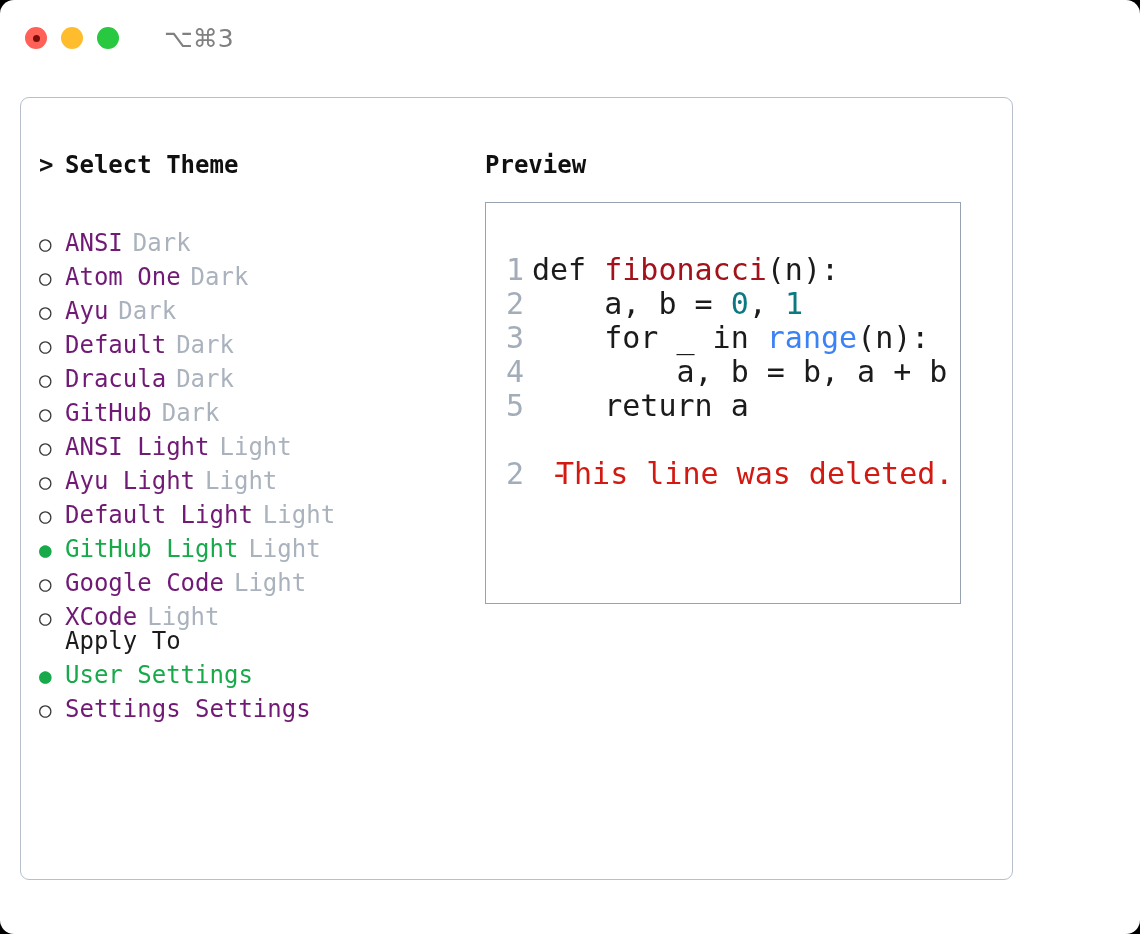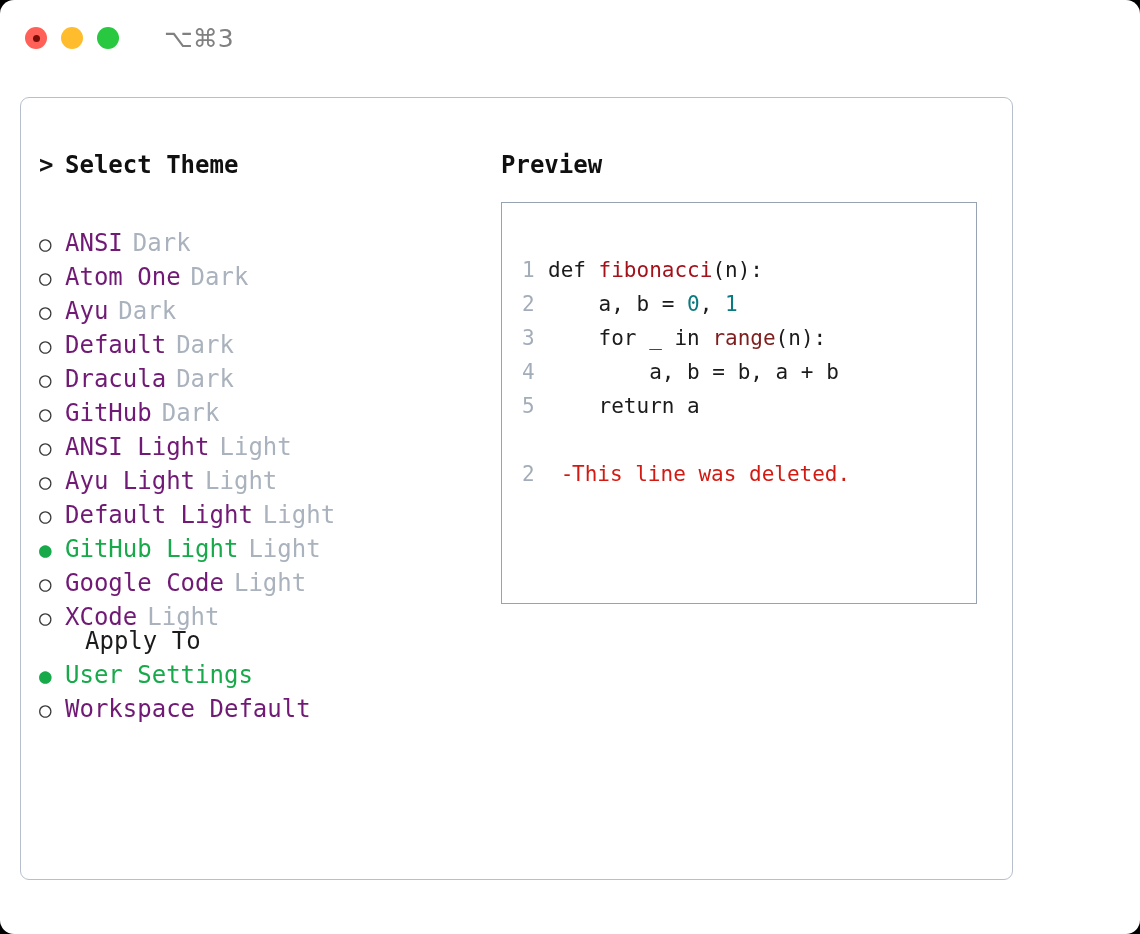--- a/index.html
+++ b/index.html
@@ -115,71 +115,70 @@
   .label      { color: #701a75; }
   .label.head { font-weight: bold; color: #101010; text-align: center; }
   .label.sel  { color: #17a94a; }
   .tag {
     color: #a9b2bd;
     margin-left: 10px;
     margin-top: 44px;
   }
   .section-head {
     color: #1b1b1b;
-    margin-left: 20px;
   }
 
   .spacer { height: 34px; }
 
   .hint {
     margin-top: 12px;
     font-size: 24px;
     line-height: 34px;
     color: #a9b2bd;
     width: 410px;
   }
 
   
   .right-col {
     position: absolute;
-    left: 480px;
+    left: 464px;
     top: 50px;
     width: 490px;
   }
   .preview-title {
     font-size: 24px;
     font-weight: bold;
     color: #101010;
     line-height: 34px;
   }
   .code-box {
     margin-top: 20px;
     width: 476px;
     height: 402px;
     border: 1.5px solid #97a3b2;
     box-sizing: border-box;
     background: #ffffff;
     padding: 50px 0 0 20px;
   }
   .code-line {
-    font-size: 21px;
+    font-size: 30px;
     line-height: 34px;
     white-space: pre;
     color: #1b1b1b;
   }
   .ln {
     display: inline-block;
     width: 26px;
     color: #a3adba;
   }
   .mark { display: inline-block; width: 24px; }
 
   .tok-fn   { color: #a3121a; }
   .tok-num  { color: #0b7a80; }
-  .tok-call { color: #7f1d1d; }
+  .tok-call { color: #3b82f6; }
 
   .diff-ctx { color: #808080; }
   .diff-del { color: #d21a12; }
   .diff-add { color: #0fbf1b; }
   .diff-gap { height: 34px; }
 </style>
 </head>
 <body>
 
 <div class="window">
@@ -220,21 +219,21 @@
 
         <div class="spacer"></div>
 
         <div class="row">
           <span class="bullet blank">○</span>
           <span class="label section-head">Apply To</span>
         </div>
 
         <div id="apply-to-list">
             <div class="row"><span class="bullet filled">●</span><span class="label sel">User Settings</span></div>
-            <div class="row"><span class="bullet">○</span><span class="label">Workspace Default</span></div>
+            <div class="row"><span class="bullet">○</span><span class="label">Settings Settings</span></div>
           </div>
 
       </div>
 
       <div class="right-col">
         <div class="preview-title">Preview</div>
 
         <div class="code-box">
           <div id="code-lines">
               <div class="code-line"><span class="ln">1</span><span>def </span><span class="tok-fn">fibonacci</span><span>(n):</span></div>

